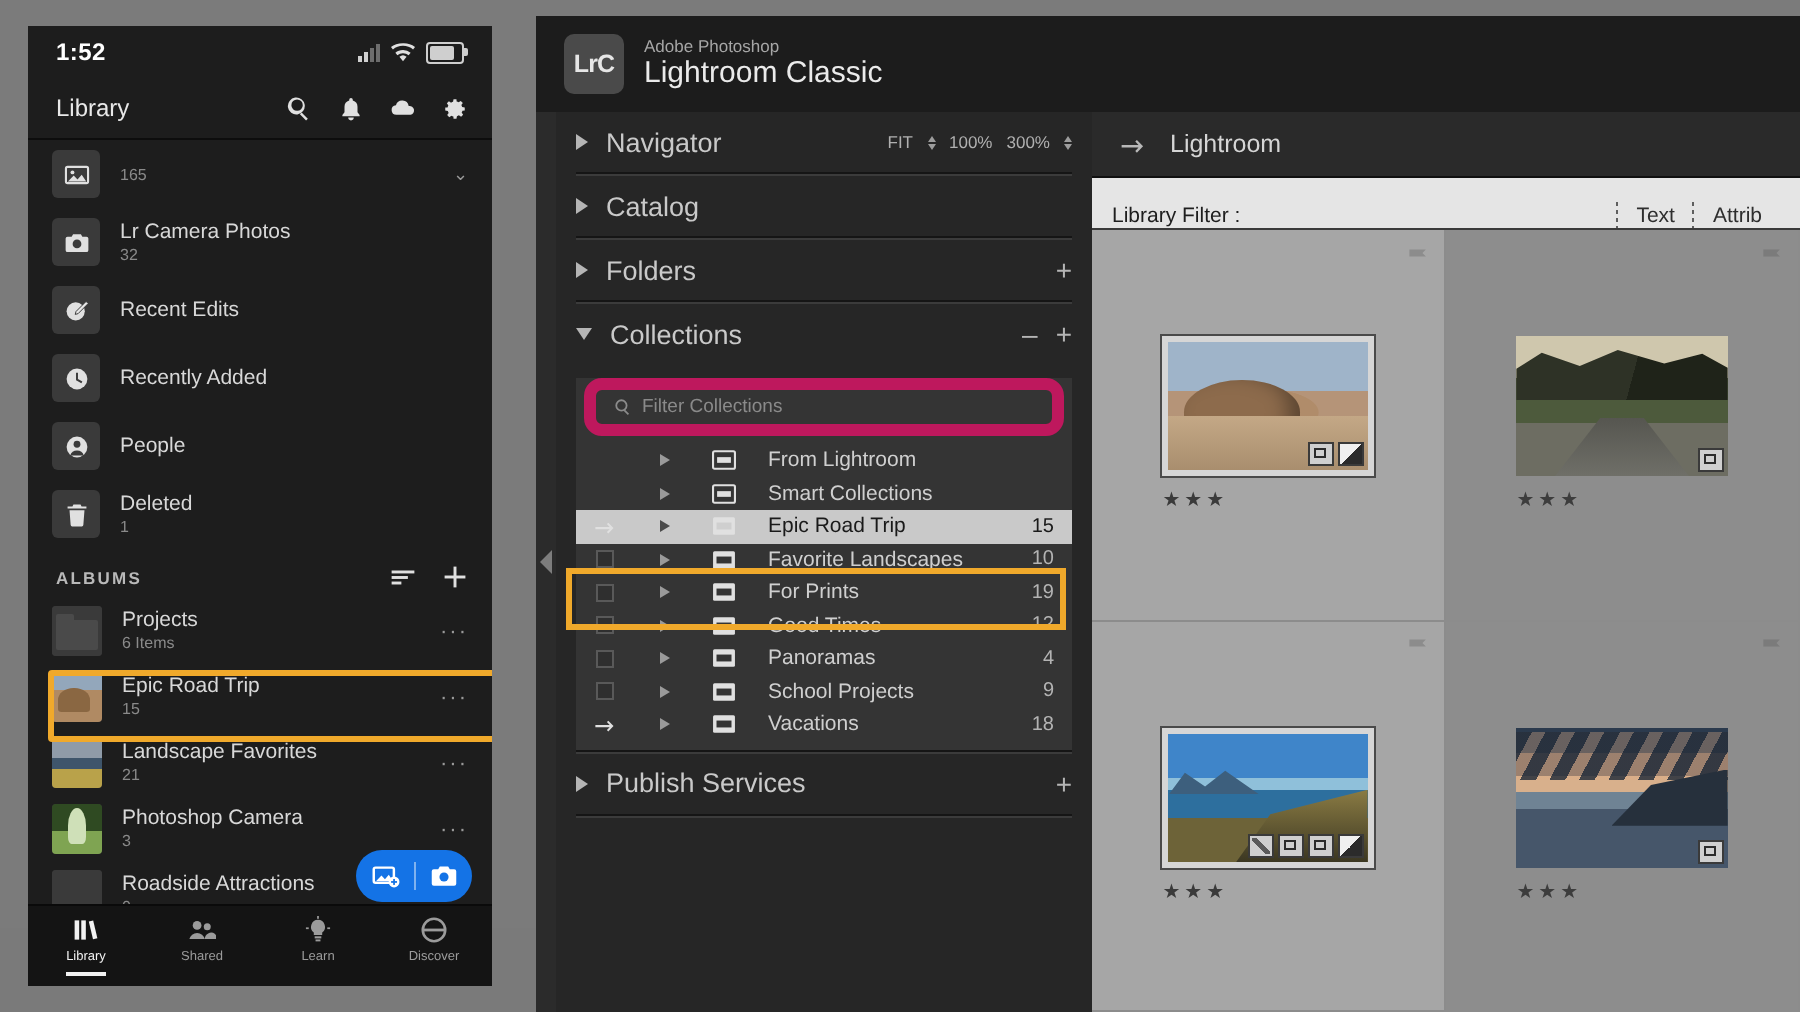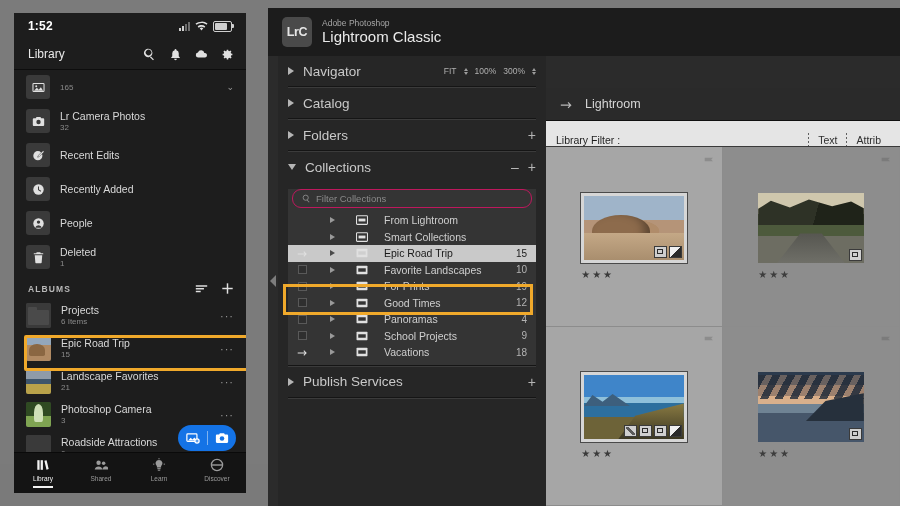--- a/index.html
+++ b/index.html
@@ -140,21 +140,21 @@
   .panel-head .zoom-opts { display: flex; align-items: center; gap: 7px; color: #b0b0b0; font-size: 8.5px; }
   .stepper { display:inline-flex; flex-direction: column; gap: 1px; }
   .stepper i { width:0;height:0; border-left:2.5px solid transparent;border-right:2.5px solid transparent; display:block; }
   .stepper i.up { border-bottom: 3px solid #9d9d9d; }
   .stepper i.dn { border-top: 3px solid #9d9d9d; }
   .panel-head .plus { color:#b5b5b5; font-size: 14px; line-height: 1; }
   .panel-head .minus { color:#b5b5b5; font-size: 14px; line-height: 1; }
   .panel-rule { height: 2px; background: linear-gradient(to bottom,#151515 0 1px,#3b3b3b 1px 2px); margin: 0 0 0 0; }
 
   .filter-box {
-    margin: 7px 4px 4px 4px; height: 17px; border: 1px solid #be185d; border-radius: 9px;
+    margin: 7px 4px 4px 4px; height: 17px; border: 6px solid #be185d; border-radius: 9px;
     background: #343434; display: flex; align-items: center; gap: 5px; padding: 0 9px;
   }
   .filter-box .ic { width: 9px; height: 9px; color: #8b8b8b; }
   .filter-ph { color: #8a8a8a; font-size: 9.5px; }
 
   .coll-list { background: #343434; padding-bottom: 4px; }
   .coll-row {
     display: flex; align-items: center; height: 16.5px; padding-left: 4px; gap: 12px;
     position: relative;
   }
@@ -175,21 +175,21 @@
   .coll-row.selected .tri b { border-left-color: #4a4a4a; }
   .coll-row.selected .sync { color: #555; }
 
   #lrc-highlight {
     position: absolute; left: 5px; top: 228px; width: 250px; height: 31px;
     border: 3px solid #f0a92b; box-sizing: border-box; pointer-events: none; z-index: 40;
   }
 
   
   .lrc-right { flex: 1 1 auto; background: #2b2b2b; display: flex; flex-direction: column; }
-  .module-bar { height: 32px; background: #2a2a2a; display:flex; align-items:center; gap: 12px; padding: 0 14px; border-bottom:1px solid #101010;margin-top:32px;}
+  .module-bar { height: 32px; background: #2a2a2a; display:flex; align-items:center; gap: 12px; padding: 0 14px; border-bottom:1px solid #101010;}
   .module-bar .ic { width: 13px; height: 11px; color: #b8b8b8; }
   .module-name { color: #d5d5d5; font-size: 12.5px; }
 
   .filter-bar {
     height: 25px; background: #e5e5e5; display:flex; align-items:flex-end;
     padding: 0 10px; border-bottom: 1px solid #3a3a3a;
   }
   .filter-bar .lbl { color: #1e1e1e; font-size: 10.5px; flex: 1 1 auto; }
   .filter-bar .chips { display:flex; align-items:center; gap: 0; }
   .filter-bar .chip { color:#2e2e2e; font-size: 10.5px; padding: 0 9px; }

